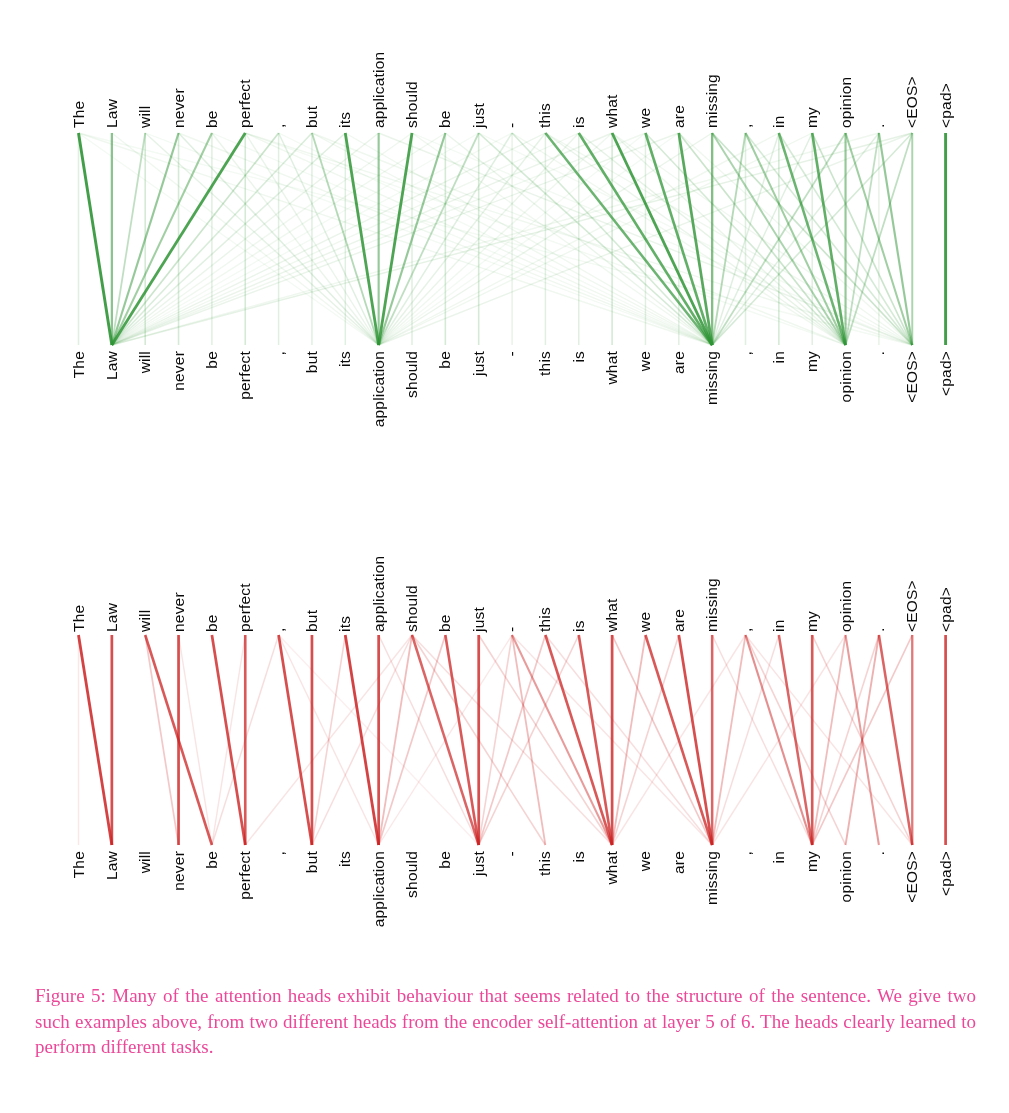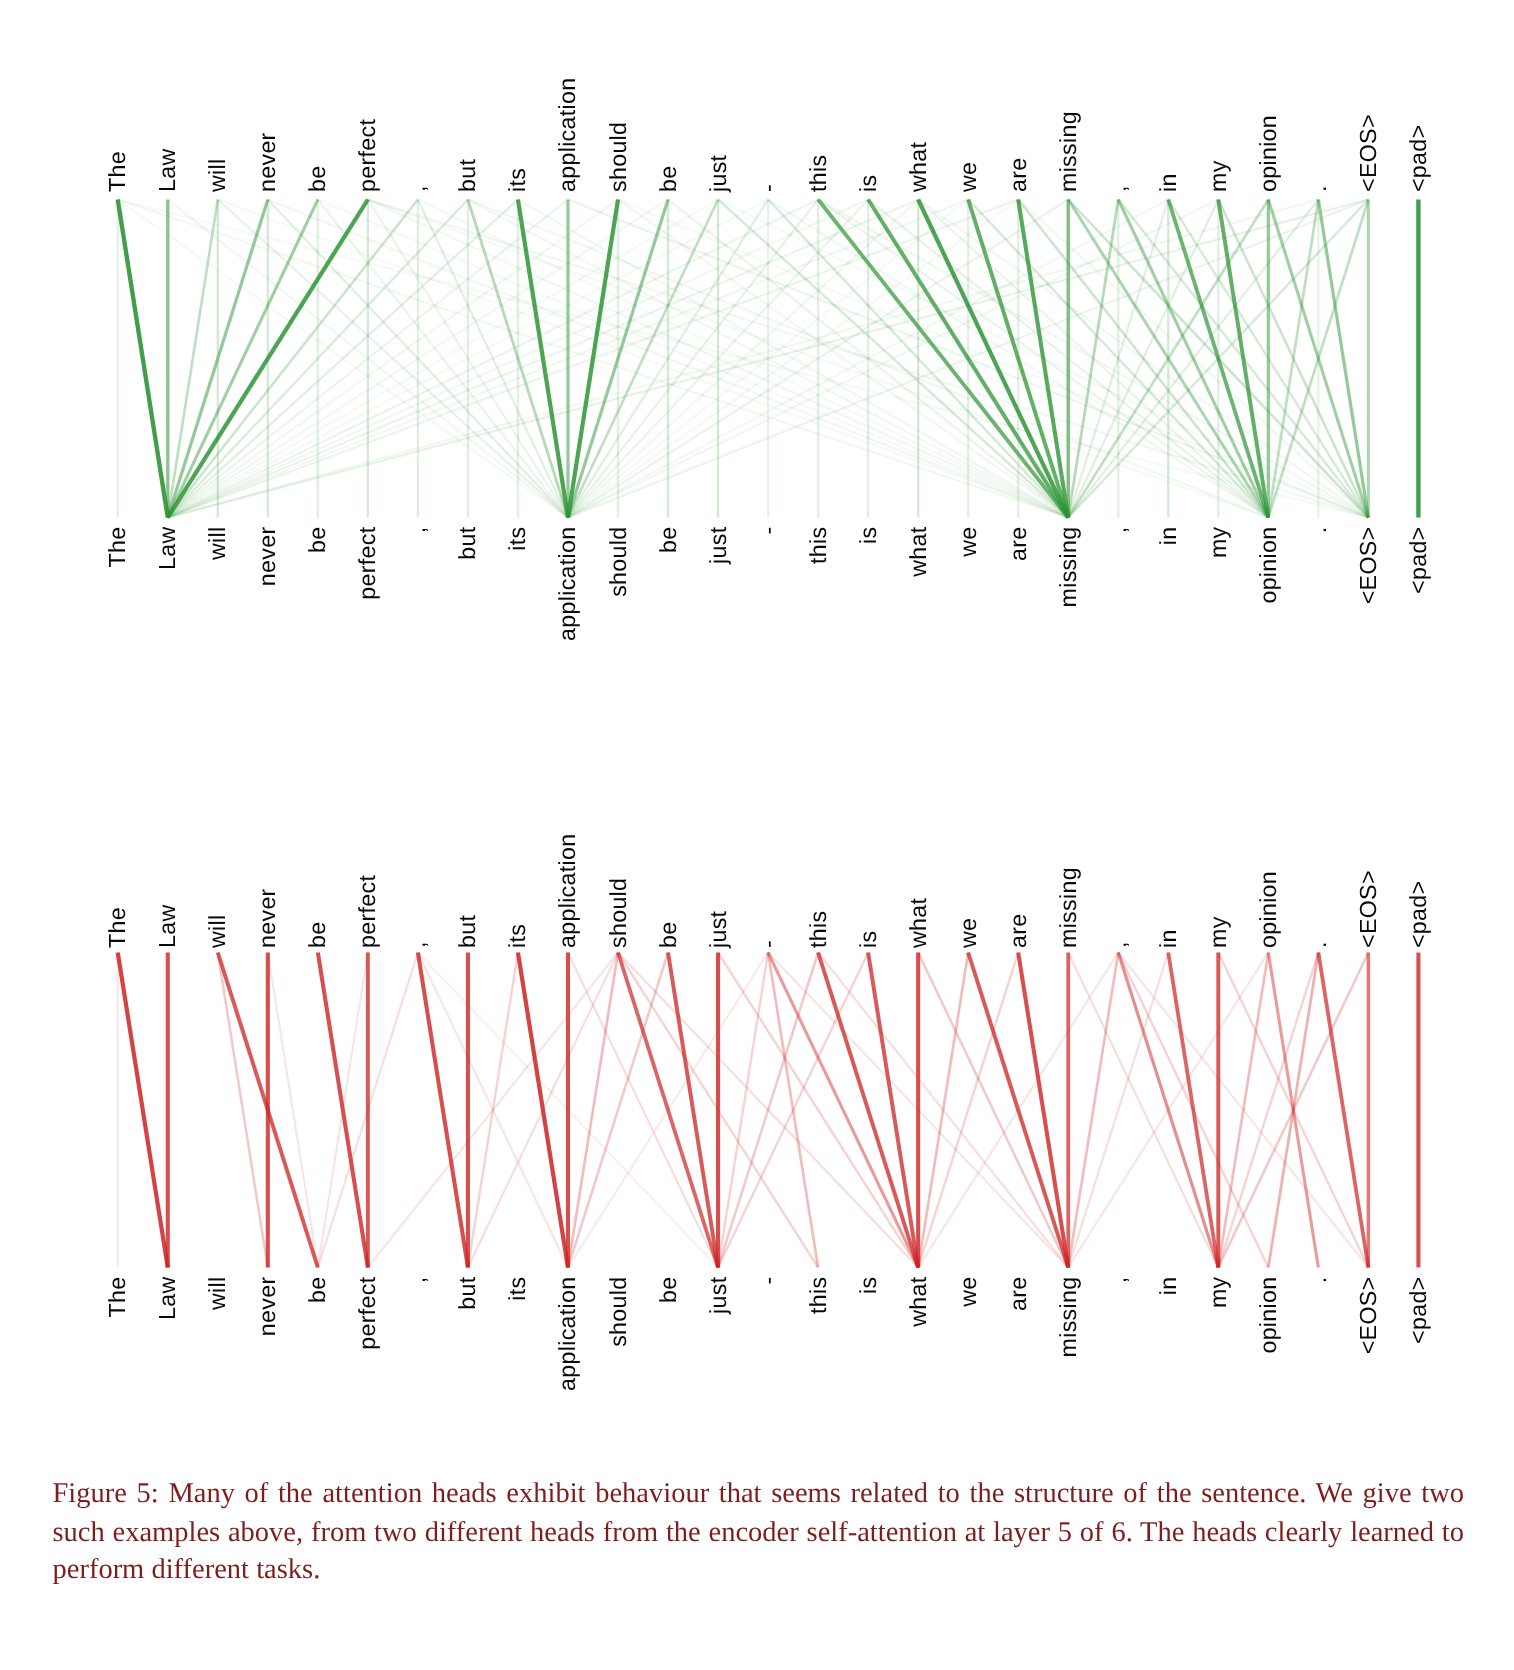--- a/index.html
+++ b/index.html
@@ -21,21 +21,21 @@
     letter-spacing: 0.2px;
   }
   #caption {
     position: absolute;
     left: 35px;
     top: 983px;
     width: 941px;
     font-family: "Liberation Serif", serif;
     font-size: 19px;
     line-height: 25.5px;
-    color: #7f1d1d;
+    color: #ec4899;
     text-align: justify;
   }
 </style>
 </head>
 <body>
 
 <div id="page">
   <svg id="plot-green" class="plot-svg" width="1009" height="468" xmlns="http://www.w3.org/2000/svg">
       <line x1="478.70000000000005" y1="133" x2="111.85" y2="345" stroke="#2e9434" stroke-opacity="0.06" stroke-width="1.31"></line>
       <line x1="512.05" y1="133" x2="111.85" y2="345" stroke="#2e9434" stroke-opacity="0.06" stroke-width="1.31"></line>

